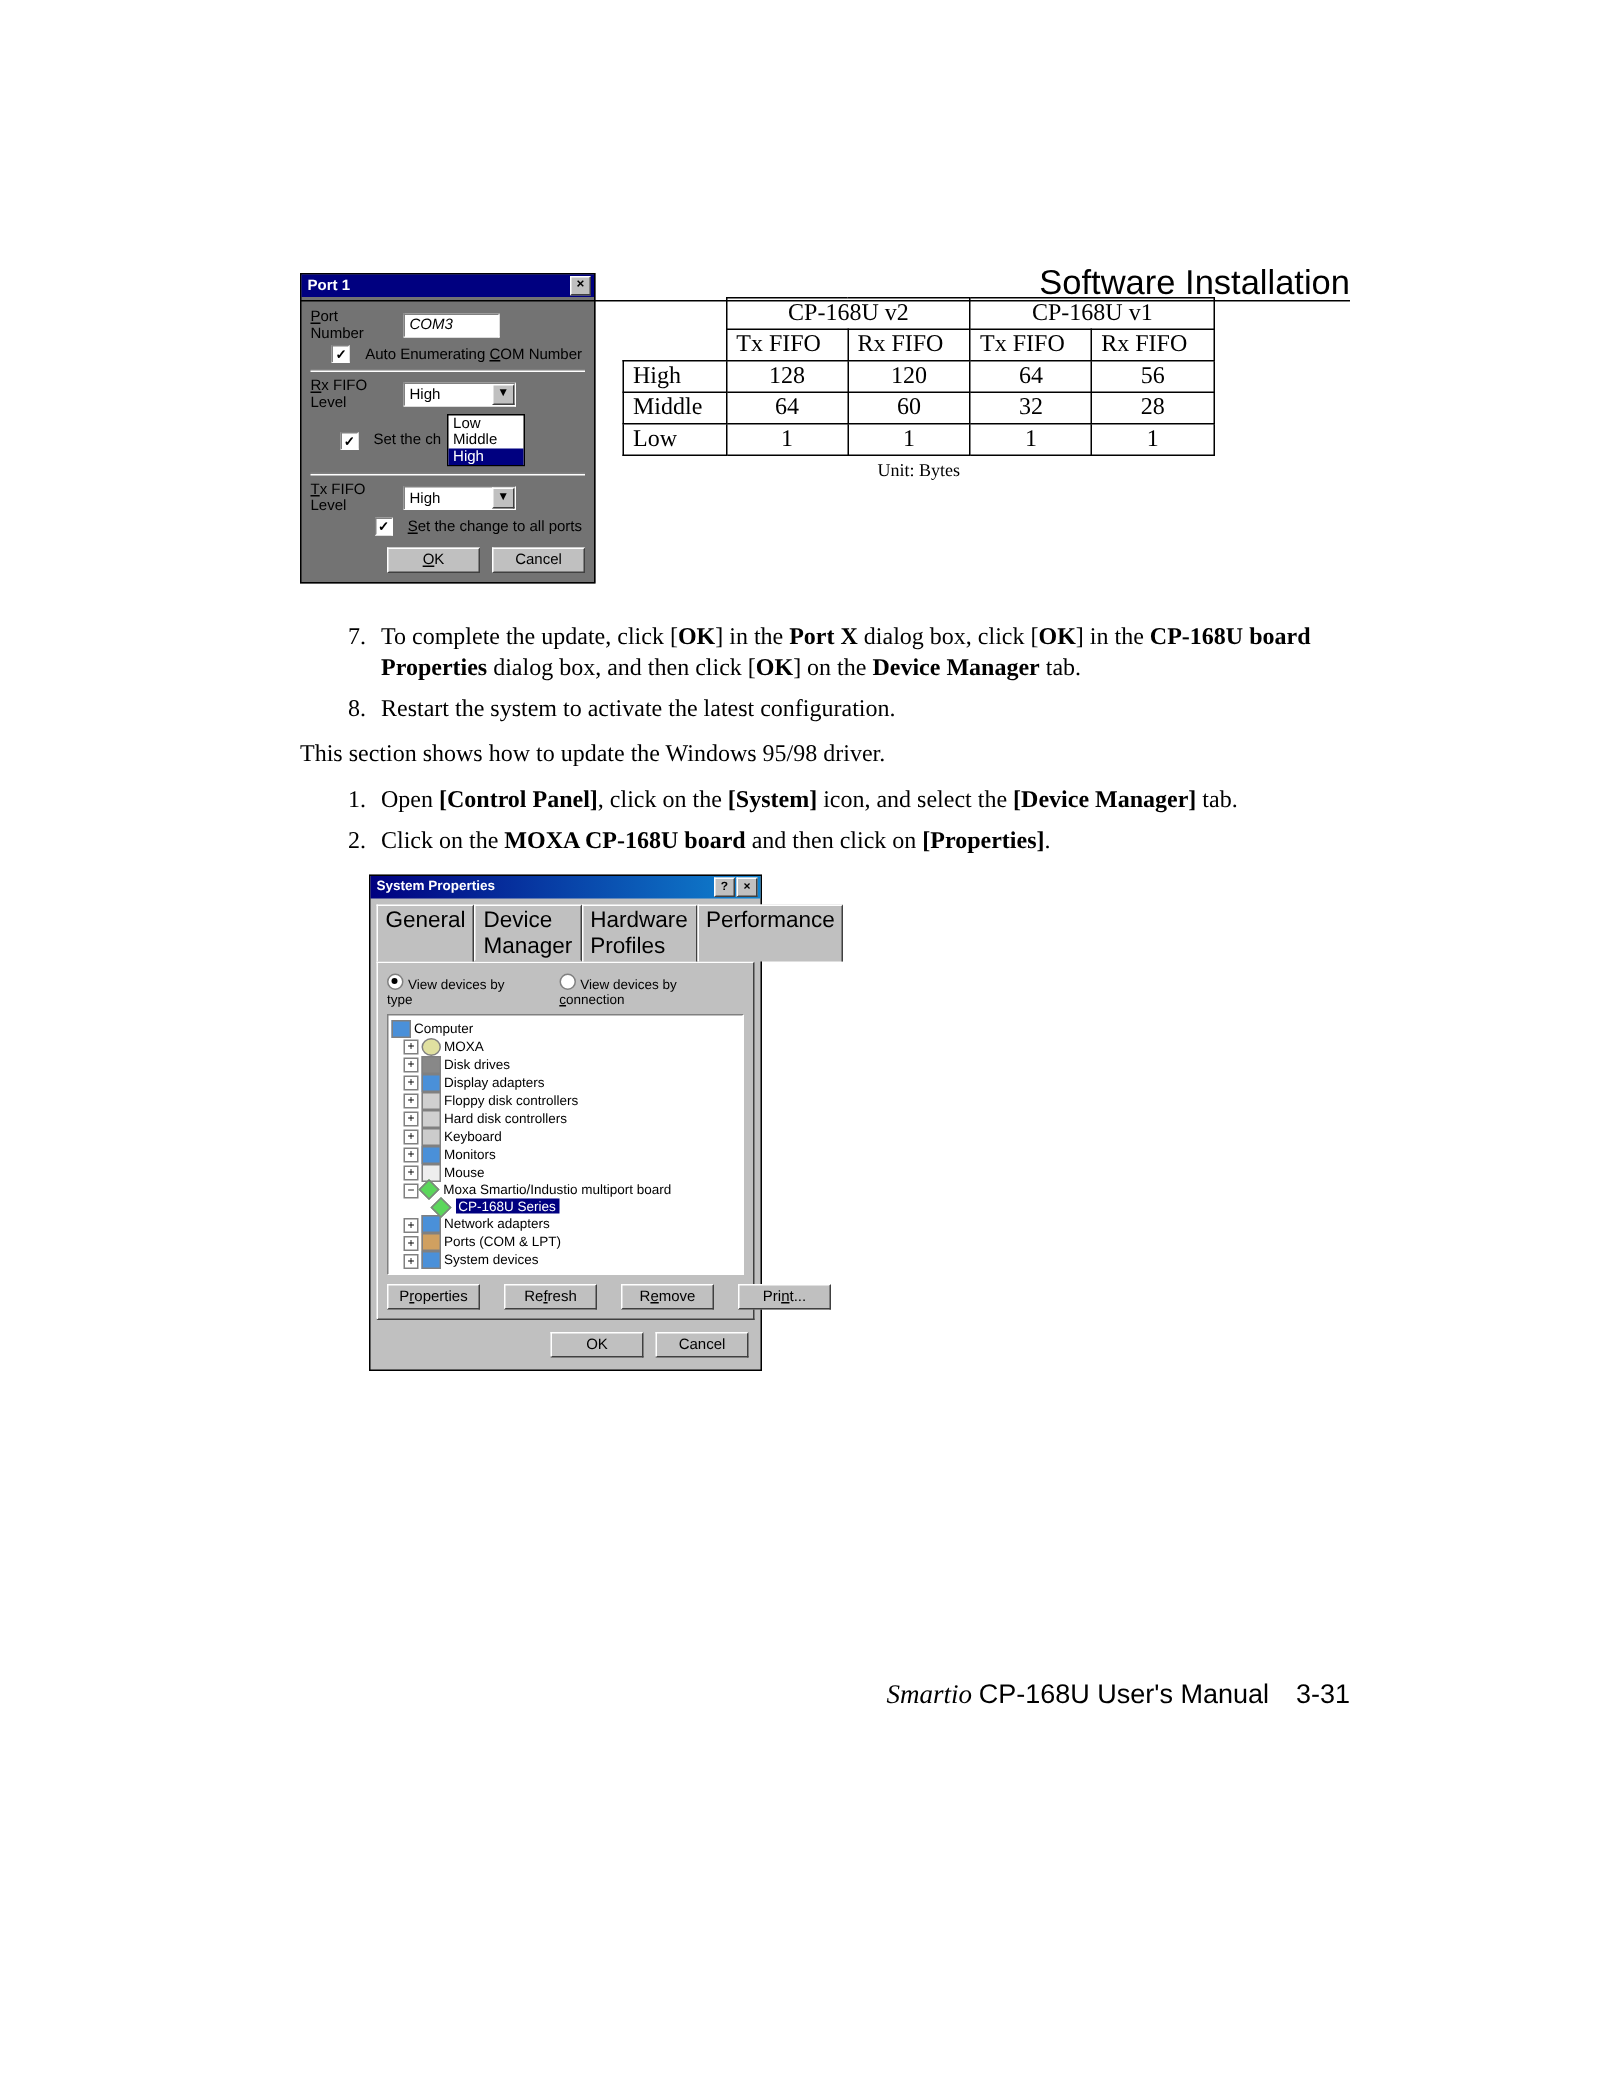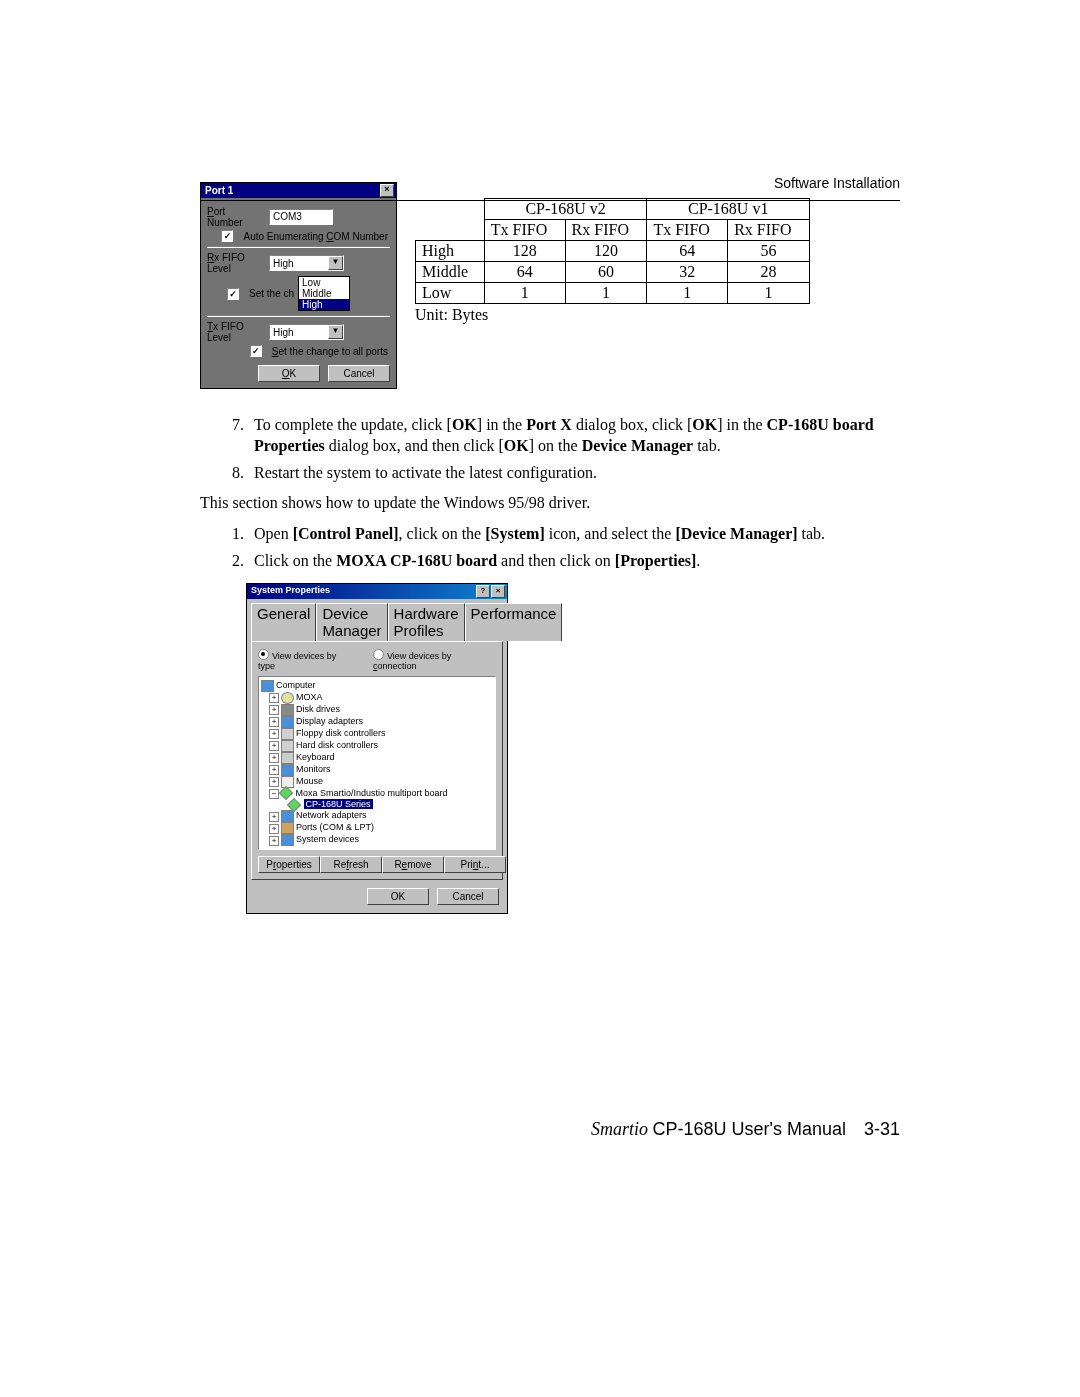--- a/index.html
+++ b/index.html
@@ -14,21 +14,21 @@
     padding: 170px 180px 60px 200px;
     position: relative;
     min-height: 1200px;
     box-sizing: border-box;
   }
   .header-right {
     position: absolute;
     right: 180px;
     top: 175px;
     font-family: Arial, Helvetica, sans-serif;
-    font-size: 14px;
+    font-size: 23px;
   }
   .header-rule {
     position: absolute;
     left: 200px;
     right: 180px;
     top: 200px;
     border-top: 1px solid #000;
   }
   .intro-line {
     margin-top: 90px;
@@ -82,20 +82,21 @@
     margin-bottom: 2px;
   }
   .edit {
     background:#fff;
     border:1px solid #808080;
     border-right-color:#fff; border-bottom-color:#fff;
     padding:1px 3px;
     height:12px;
     width:56px;
     font-size:10px;
+    font-style:italic;
   }
   .combo {
     display:flex;
     background:#fff;
     border:1px solid #808080;
     border-right-color:#fff; border-bottom-color:#fff;
     width:70px;
     height:14px;
     font-size:10px;
     align-items:center;
@@ -162,22 +163,22 @@
     width: 395px;
     margin-top:16px;
   }
   .fifo td, .fifo th {
     border: 1px solid #000;
     padding: 1px 6px;
     font-weight: normal;
   }
   .fifo td.c { text-align: center; }
   .unit {
-    text-align: left;
-    font-size: 16px;
+    text-align: center;
+    font-size: 12px;
     margin-top: 2px;
     width: 395px;
   }
   
   .num-list {
     margin: 26px 0 0 0;
     padding: 0;
     font-size: 16px;
   }
   .num-list li {
@@ -277,21 +278,21 @@
   .ico.kb{background:#ccc;}
   .ico.mouse{background:#eee;}
   .ico.net{background:#4a90d9;}
   .ico.diamond{background:#5bd75b;transform:rotate(45deg);width:8px;height:8px;}
   .ico.port{background:#d0a060;}
   .selnode {
     background:#000080;color:#fff;padding:0 2px;
   }
   .btnrow2 {
     display:flex;
-    gap:0;
+    gap:16px;
     margin-top:6px;
   }
   .okrow {
     display:flex;
     justify-content:flex-end;
     gap:8px;
     padding:4px 8px 8px 0;
   }
   .footer {
     position:absolute;

